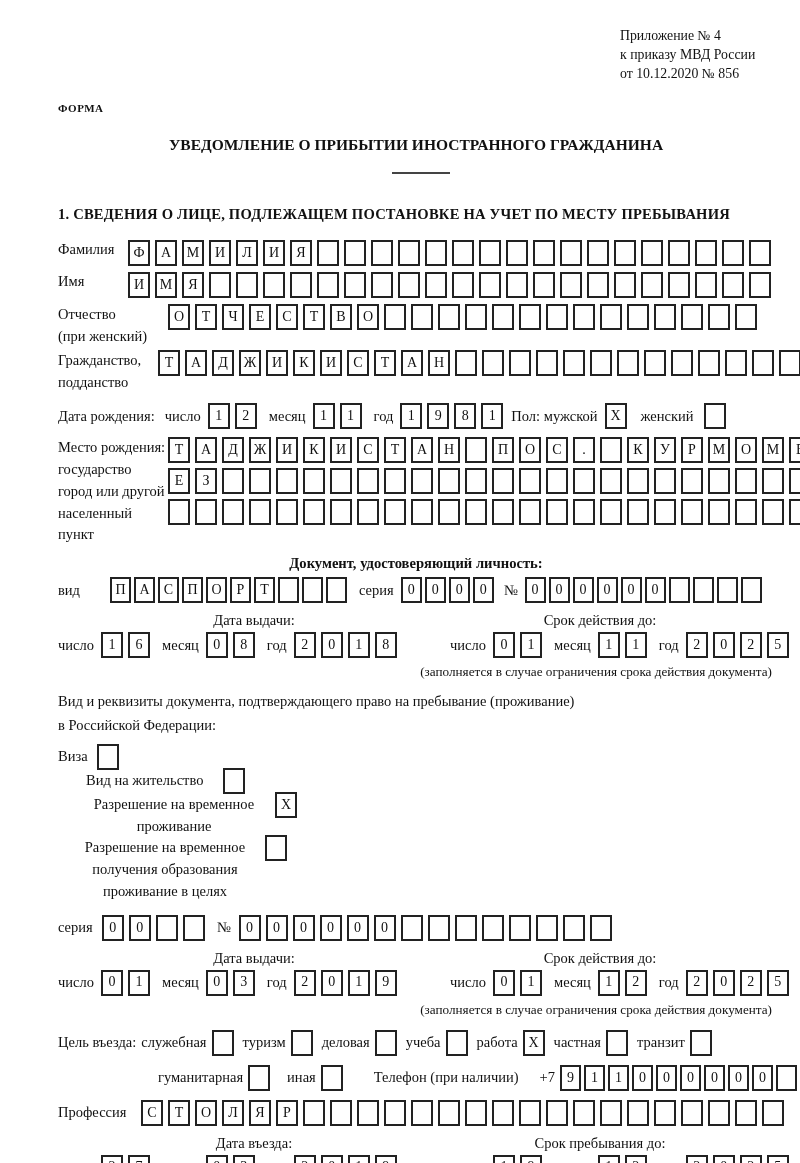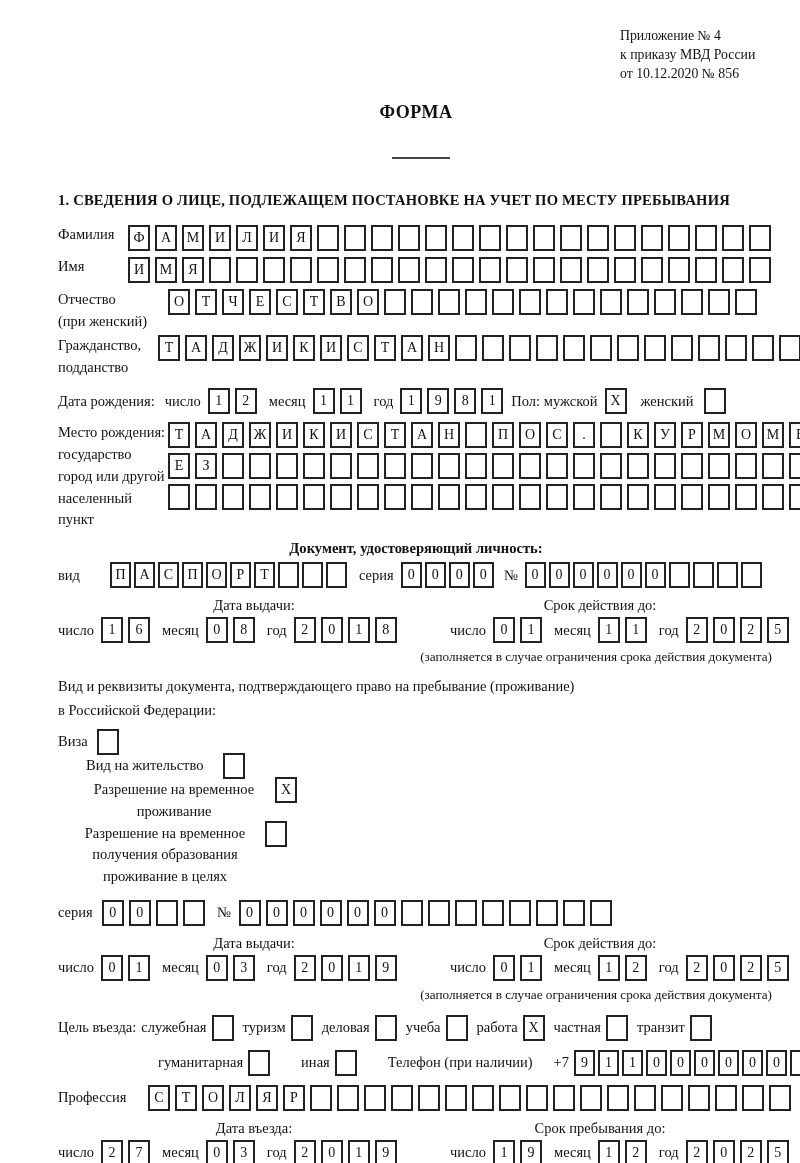--- a/index.html
+++ b/index.html
@@ -9,21 +9,21 @@
     width:800px; height:1163px; background:#ffffff; color:#111;
     font-family:"Liberation Serif","DejaVu Serif",serif;
     font-size:14.5px; line-height:1.3;
     padding:26px 26px 18px 58px; overflow:hidden;
   }
   
   .appendix { margin-left:562px; font-size:13.8px; }
   .appendix div { line-height:1.38; }
   .amendment { margin-left:562px; font-size:13.8px; margin-top:4px; }
   .amendment div { line-height:1.38; }
-  .forma { text-align:center; font-weight:bold; font-size:18px; margin-top:18px; letter-spacing:.5px; }
+  .forma { text-align:left; font-weight:bold; font-size:11px; margin-top:18px; letter-spacing:.5px; }
   
   .title { text-align:center; font-weight:bold; font-size:15.5px; margin-top:18px; line-height:1.55; }
   .blank-line { display:inline-block; width:58px; border-bottom:2px solid #444; height:14px; margin-left:10px; }
   .sec1 { font-weight:bold; font-size:14.6px; margin-top:24px; letter-spacing:.2px; }
   
   .bg { display:flex; gap:5px; flex:none; }
   .cbox {
     width:22px; height:26px; border:2px solid #222; flex:none;
     display:inline-flex; align-items:center; justify-content:center;
     font-size:14px; background:#fff;
@@ -64,20 +64,21 @@
 <div class="page">
 
   <div class="appendix">
     <div>Приложение № 4</div>
     <div>к приказу МВД России</div>
     <div>от 10.12.2020 № 856</div>
   </div>
   <div class="forma">ФОРМА</div>
 
   <div class="title">
+    <div>УВЕДОМЛЕНИЕ О ПРИБЫТИИ ИНОСТРАННОГО ГРАЖДАНИНА</div>
     <div><span class="blank-line"></span></div>
   </div>
 
   <div class="sec1">1. СВЕДЕНИЯ О ЛИЦЕ, ПОДЛЕЖАЩЕМ ПОСТАНОВКЕ НА УЧЕТ ПО МЕСТУ ПРЕБЫВАНИЯ</div>
 
   <div class="frow" style="margin-top:16px;">
     <span class="lbl w70">Фамилия</span>
     <span class="bg">
         <span class="cbox">Ф</span>
         <span class="cbox">А</span>
@@ -546,41 +547,41 @@
     <span class="bg">
         <span class="cbox"></span>
       </span>
   </div>
 
   <div class="purrow" style="margin-top:9px; margin-left:100px;">
     <span class="plbl">гуманитарная</span>
     <span class="bg">
         <span class="cbox"></span>
       </span>
-    <span class="plbl" style="margin-left:22px;text-align:right;">иная</span>
+    <span class="plbl" style="margin-left:8px;text-align:right;">иная</span>
     <span class="bg">
         <span class="cbox"></span>
       </span>
     <span class="plbl" style="margin-left:22px;">Телефон (при наличии)</span>
     <span class="plbl" style="margin-left:16px;">+7</span>
     <span class="bg tight">
         <span class="cbox">9</span>
         <span class="cbox">1</span>
         <span class="cbox">1</span>
         <span class="cbox">0</span>
         <span class="cbox">0</span>
         <span class="cbox">0</span>
         <span class="cbox">0</span>
         <span class="cbox">0</span>
         <span class="cbox">0</span>
         <span class="cbox"></span>
       </span>
   </div>
 
-  <div class="frow center" style="margin-top:9px;gap:7px;">
+  <div class="frow center" style="margin-top:9px;">
     <span class="lbl" style="width:83px;">Профессия</span>
     <span class="bg">
         <span class="cbox">С</span>
         <span class="cbox">Т</span>
         <span class="cbox">О</span>
         <span class="cbox">Л</span>
         <span class="cbox">Я</span>
         <span class="cbox">Р</span>
         <span class="cbox"></span>
         <span class="cbox"></span>

